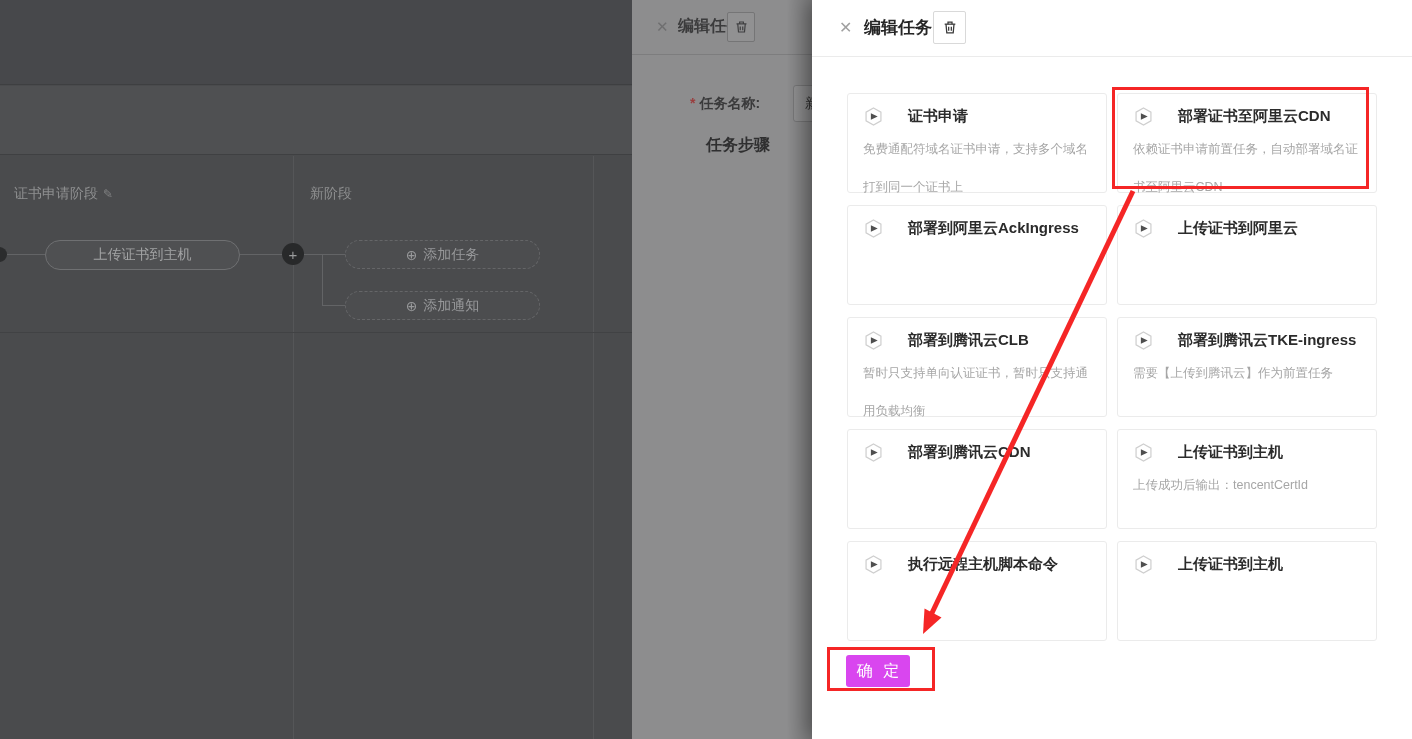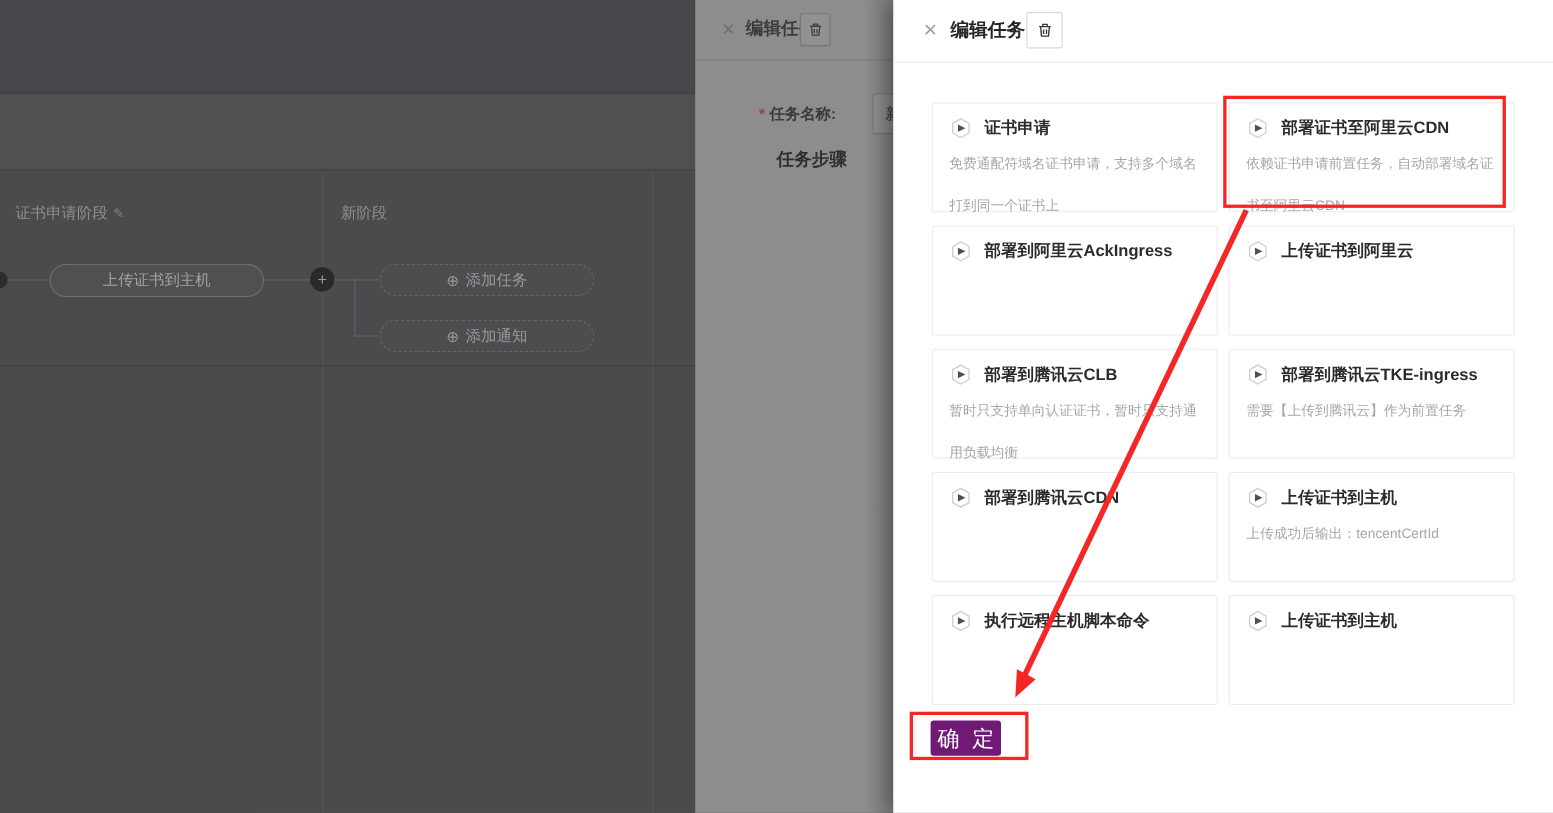--- a/index.html
+++ b/index.html
@@ -46,26 +46,26 @@
     box-shadow:-10px 0 16px -4px rgba(0,0,0,0.25); }
   .dr-header { position:absolute; left:0; top:0; width:100%; height:57px; border-bottom:1px solid #ebebeb; }
   .dr-close { position:absolute; left:27px; top:18px; font-size:16px; color:#a0a0a0; cursor:pointer; }
   .dr-title { position:absolute; left:52px; top:16px; font-size:17px; font-weight:bold; color:#262626; }
   .dr-trash-btn { position:absolute; left:121px; top:11px; width:33px; height:33px; border:1px solid #d9d9d9;
     border-radius:2px; background:#fff; display:flex; align-items:center; justify-content:center; cursor:pointer; }
 
   .card-grid { position:absolute; left:35px; top:93px; display:grid;
     grid-template-columns:260px 260px; column-gap:10px; row-gap:12px; grid-auto-rows:100px; }
   .task-card { border:1px solid #ebebeb; border-radius:3px; background:#fff; padding:12px 15px; cursor:pointer; }
-  .tc-head { display:flex; align-items:center; gap:11px; }
+  .tc-head { display:flex; align-items:center; gap:24px; }
   .tc-title { font-size:15px; font-weight:600; color:#2b2b2b; white-space:nowrap; }
   .tc-desc { margin-top:3px; font-size:12.5px; color:#a6a6a6; line-height:38px; }
 
   .confirm-btn { position:absolute; left:34px; top:655px; width:64px; height:32px; border:none; border-radius:3px;
-    background:#701a75; color:#fff; font-size:20px; letter-spacing:3px; cursor:pointer;
+    background:#d946ef; color:#fff; font-size:16px; letter-spacing:3px; cursor:pointer;
     display:flex; align-items:center; justify-content:center; padding-left:3px; }
 
   
   .red-box { position:absolute; border:3px solid #f52626; z-index:25; pointer-events:none; }
   .box-card    { left:1112px; top:87px;  width:257px; height:102px; }
   .box-confirm { left:827px;  top:647px; width:108px; height:44px; }
   .arrow-overlay { position:absolute; left:0; top:0; width:1412px; height:739px; z-index:30; pointer-events:none; }
 </style>
 </head>
 <body>

